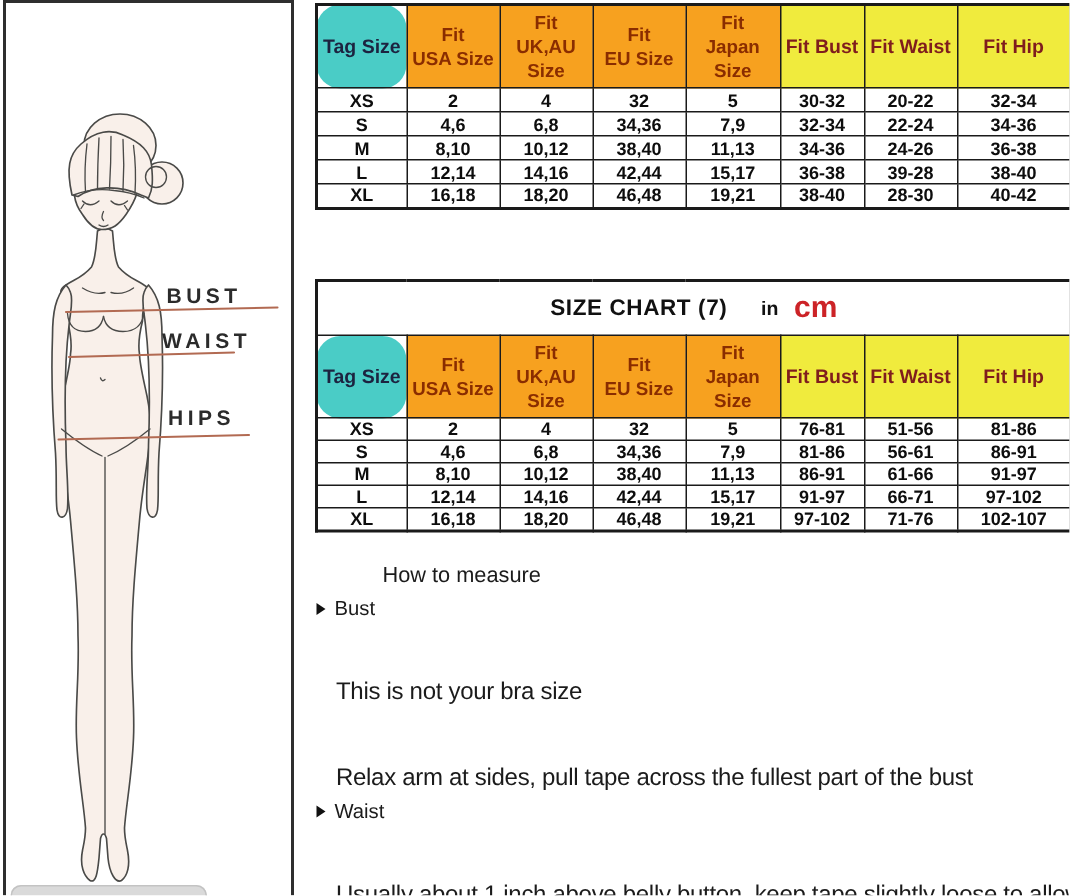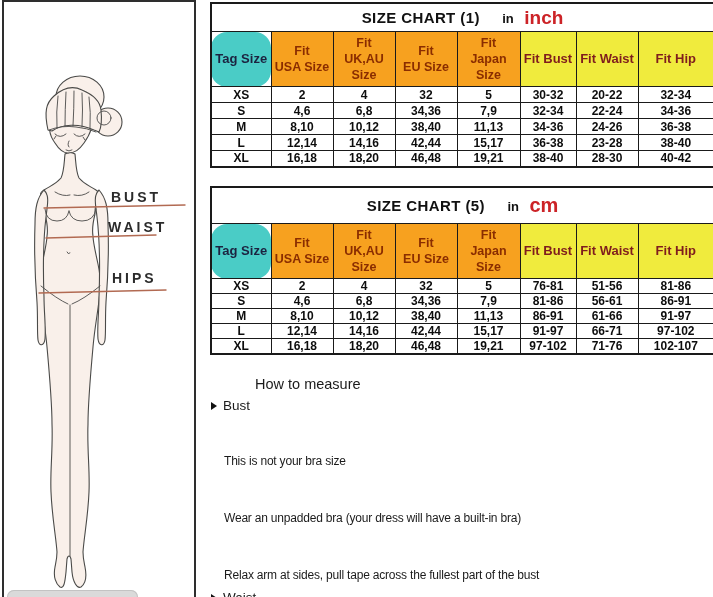--- a/index.html
+++ b/index.html
@@ -53,21 +53,21 @@
   
   .measure{position:absolute;left:211px;top:376px;width:502px;color:#1b1b1b;}
   .m-title{font-size:14.5px;margin-bottom:5px;margin-left:44px;}
   .m-label-row{display:flex;align-items:center;margin-top:6px;margin-bottom:2px;}
   .tri{
     width:0;height:0;border-left:6px solid #111;
     border-top:4px solid transparent;border-bottom:4px solid transparent;
     margin-right:6px;flex:0 0 auto;
   }
   .m-label{font-size:13.5px;}
-  .m-line{font-size:12px;line-height:17px;padding-left:13px;white-space:nowrap;letter-spacing:-0.2px;margin-top:40px;}
+  .m-line{font-size:16px;line-height:17px;padding-left:13px;white-space:nowrap;letter-spacing:-0.2px;margin-top:40px;}
 </style>
 </head>
 <body>
 
 <div class="canvas">
 
   <div class="left-panel">
     <svg width="195" height="597" viewBox="0 0 195 597" xmlns="http://www.w3.org/2000/svg">
       <g class="fill-part" fill="#f9f0ea" stroke="#4a4a48" stroke-width="1.1" stroke-linecap="round" stroke-linejoin="round">
 
@@ -134,27 +134,20 @@
         <col style="width:60px">
           <col style="width:62px">
           <col style="width:62px">
           <col style="width:62px">
         <col style="width:63px">
           <col style="width:56px">
           <col style="width:62px">
           <col style="width:76px">
       </colgroup>
       <thead>
-        <tr>
-          <th class="title-cell" colspan="8">
-            <span class="t">SIZE CHART (1)</span>
-            <span class="in">in</span>
-            <span class="unit">inch</span>
-          </th>
-        </tr>
         <tr class="head-row">
             <th class="c-tag">Tag Size</th>
             <th class="c-orange">Fit<br>USA Size</th>
             <th class="c-orange">Fit<br>UK,AU<br>Size</th>
             <th class="c-orange">Fit<br>EU Size</th>
             <th class="c-orange">Fit<br>Japan<br>Size</th>
             <th class="c-yellow">Fit Bust</th>
             <th class="c-yellow">Fit Waist</th>
             <th class="c-yellow">Fit Hip</th>
           </tr>
@@ -190,21 +183,21 @@
             <td>24-26</td>
             <td>36-38</td>
           </tr>
           <tr>
             <td>L</td>
             <td>12,14</td>
             <td>14,16</td>
             <td>42,44</td>
             <td>15,17</td>
             <td>36-38</td>
-            <td>23-28</td>
+            <td>39-28</td>
             <td>38-40</td>
           </tr>
           <tr>
             <td>XL</td>
             <td>16,18</td>
             <td>18,20</td>
             <td>46,48</td>
             <td>19,21</td>
             <td>38-40</td>
             <td>28-30</td>
@@ -222,21 +215,21 @@
           <col style="width:62px">
           <col style="width:62px">
         <col style="width:63px">
           <col style="width:56px">
           <col style="width:62px">
           <col style="width:76px">
       </colgroup>
       <thead>
         <tr>
           <th class="title-cell" colspan="8">
-            <span class="t">SIZE CHART (5)</span>
+            <span class="t">SIZE CHART (7)</span>
             <span class="in">in</span>
             <span class="unit">cm</span>
           </th>
         </tr>
         <tr class="head-row">
             <th class="c-tag">Tag Size</th>
             <th class="c-orange">Fit<br>USA Size</th>
             <th class="c-orange">Fit<br>UK,AU<br>Size</th>
             <th class="c-orange">Fit<br>EU Size</th>
             <th class="c-orange">Fit<br>Japan<br>Size</th>
@@ -302,21 +295,20 @@
 
   <div class="measure">
     <div class="m-title">How to measure</div>
     <div>
         <div class="m-item">
           <div class="m-label-row">
             <span class="tri"></span>
             <span class="m-label">Bust</span>
           </div>
           <div class="m-line">This is not your bra size</div>
-          <div class="m-line">Wear an unpadded bra (your dress will have a built-in bra)</div>
           <div class="m-line">Relax arm at sides, pull tape across the fullest part of the bust</div>
         </div>
         <div class="m-item">
           <div class="m-label-row">
             <span class="tri"></span>
             <span class="m-label">Waist</span>
           </div>
           <div class="m-line">Usually about 1 inch above belly button, keep tape slightly loose to allow for breathing room</div>
         </div>
         <div class="m-item">

